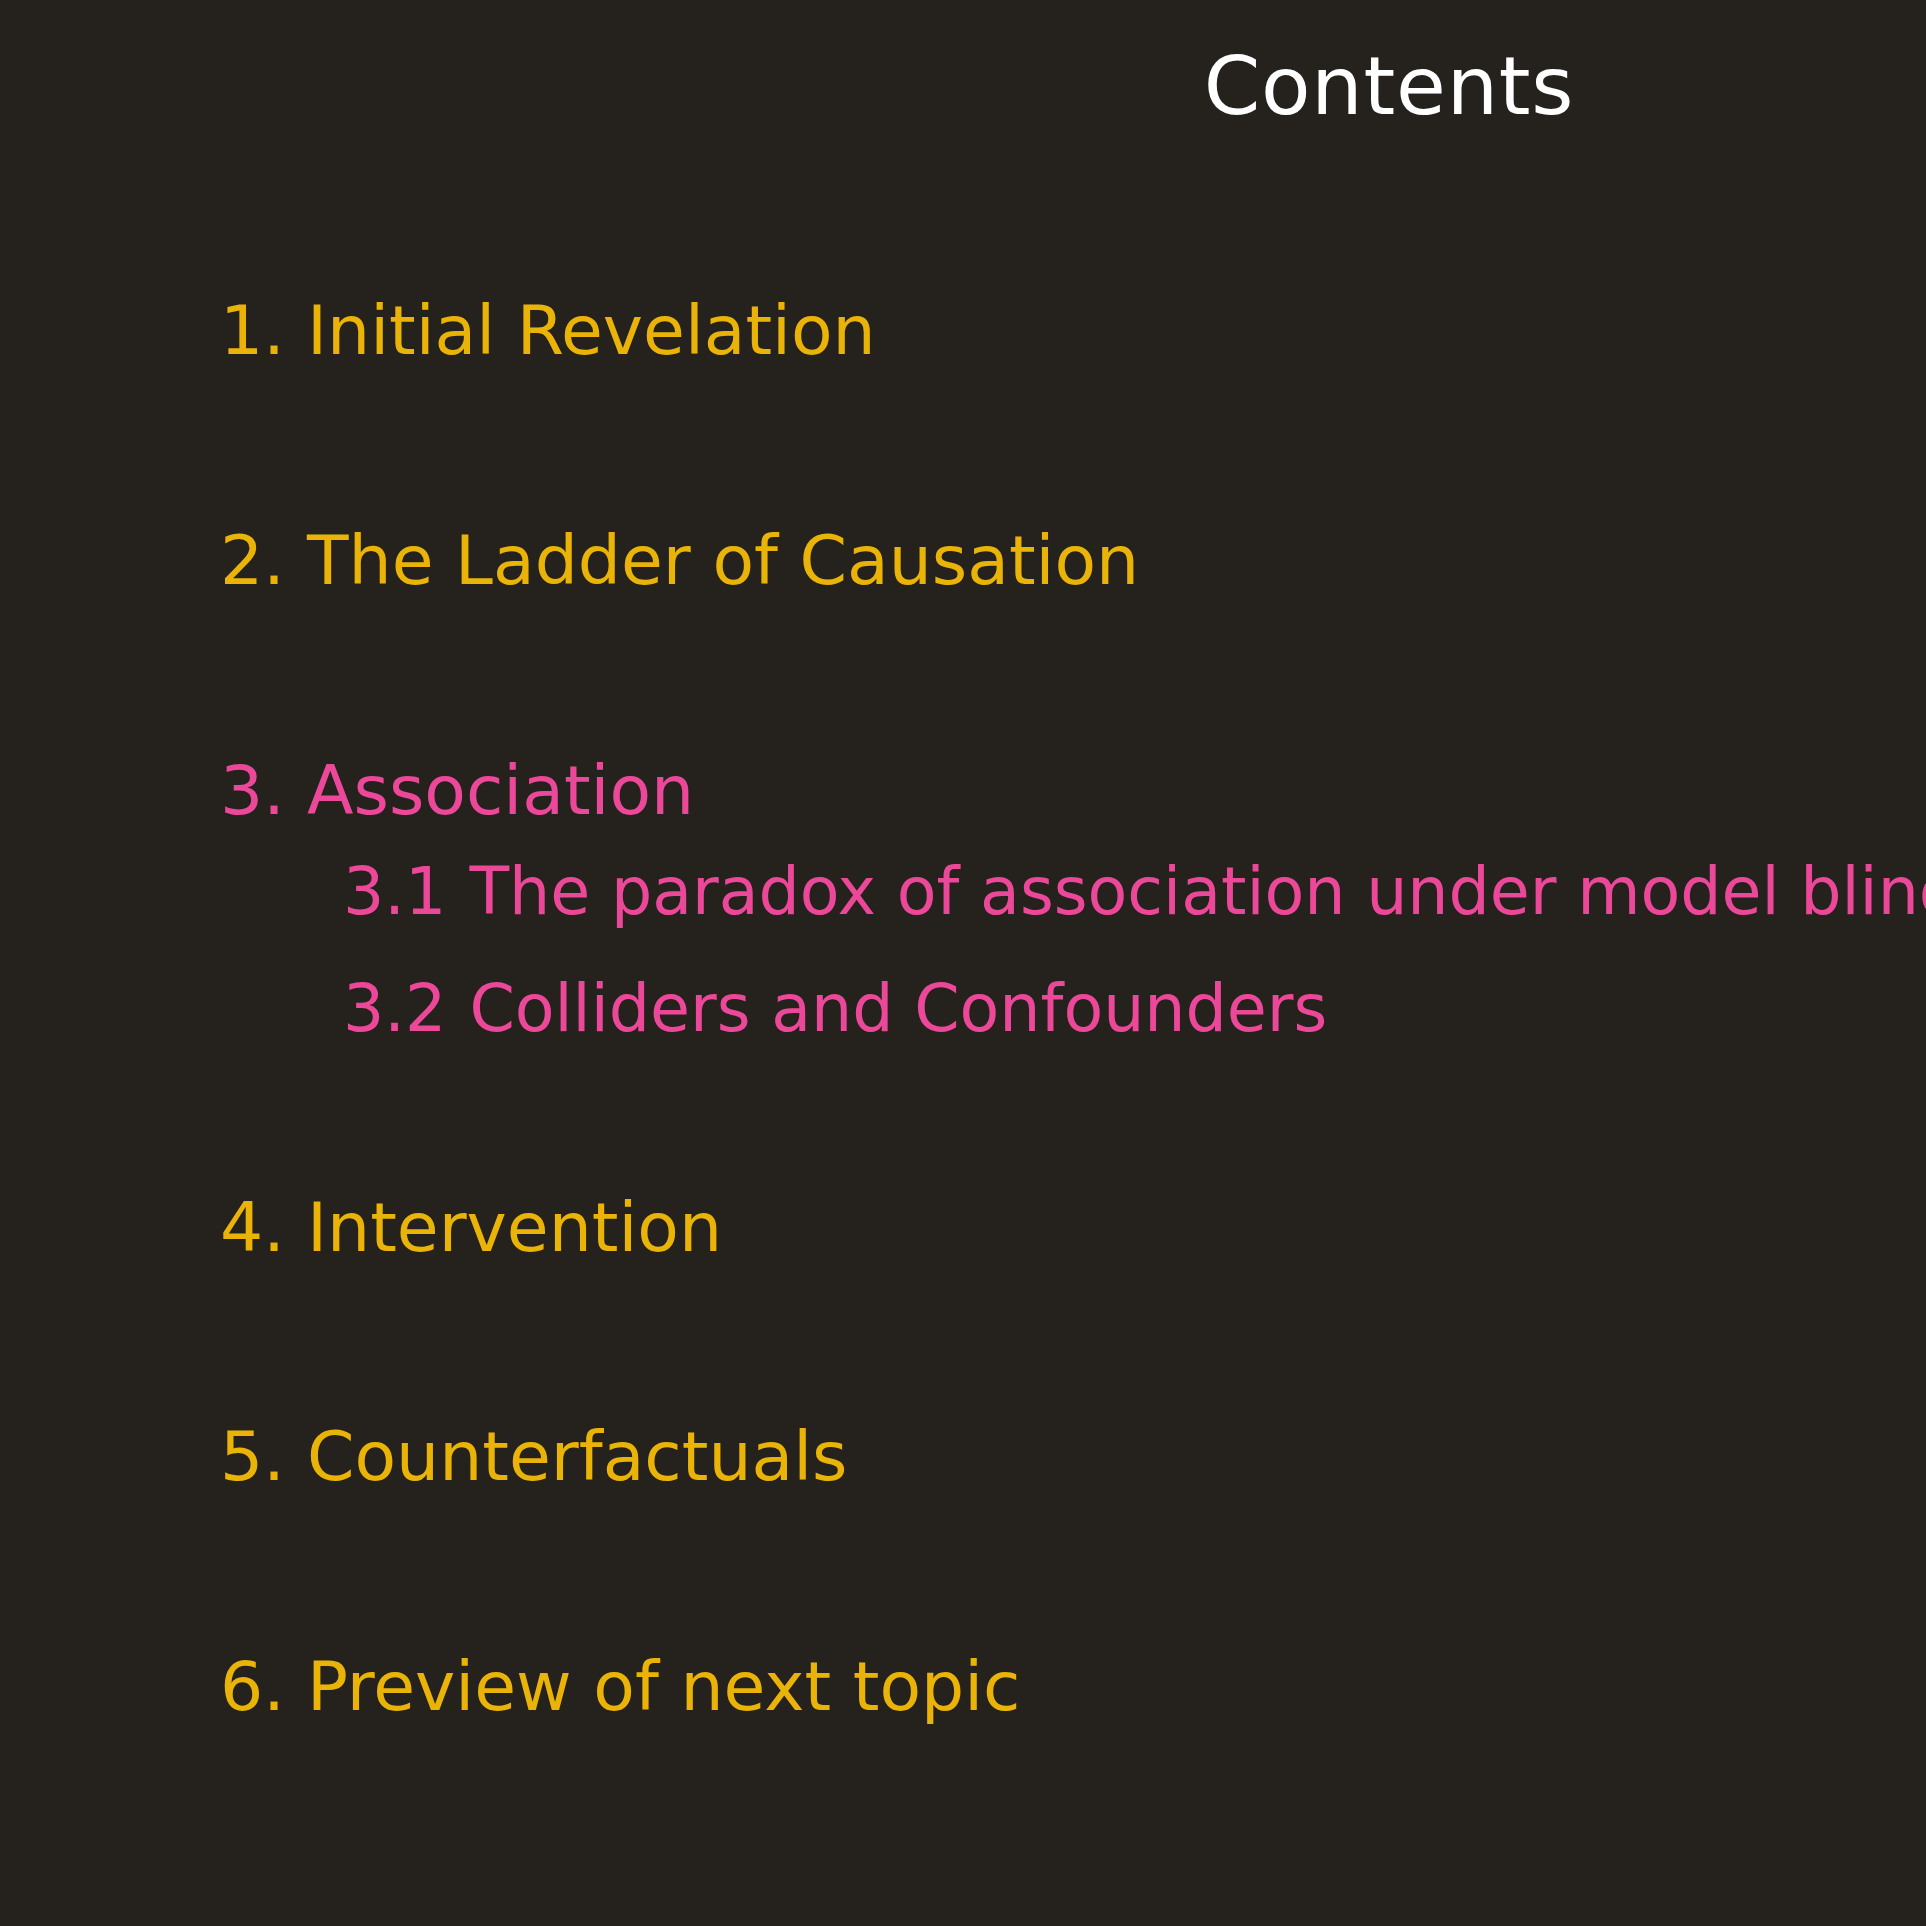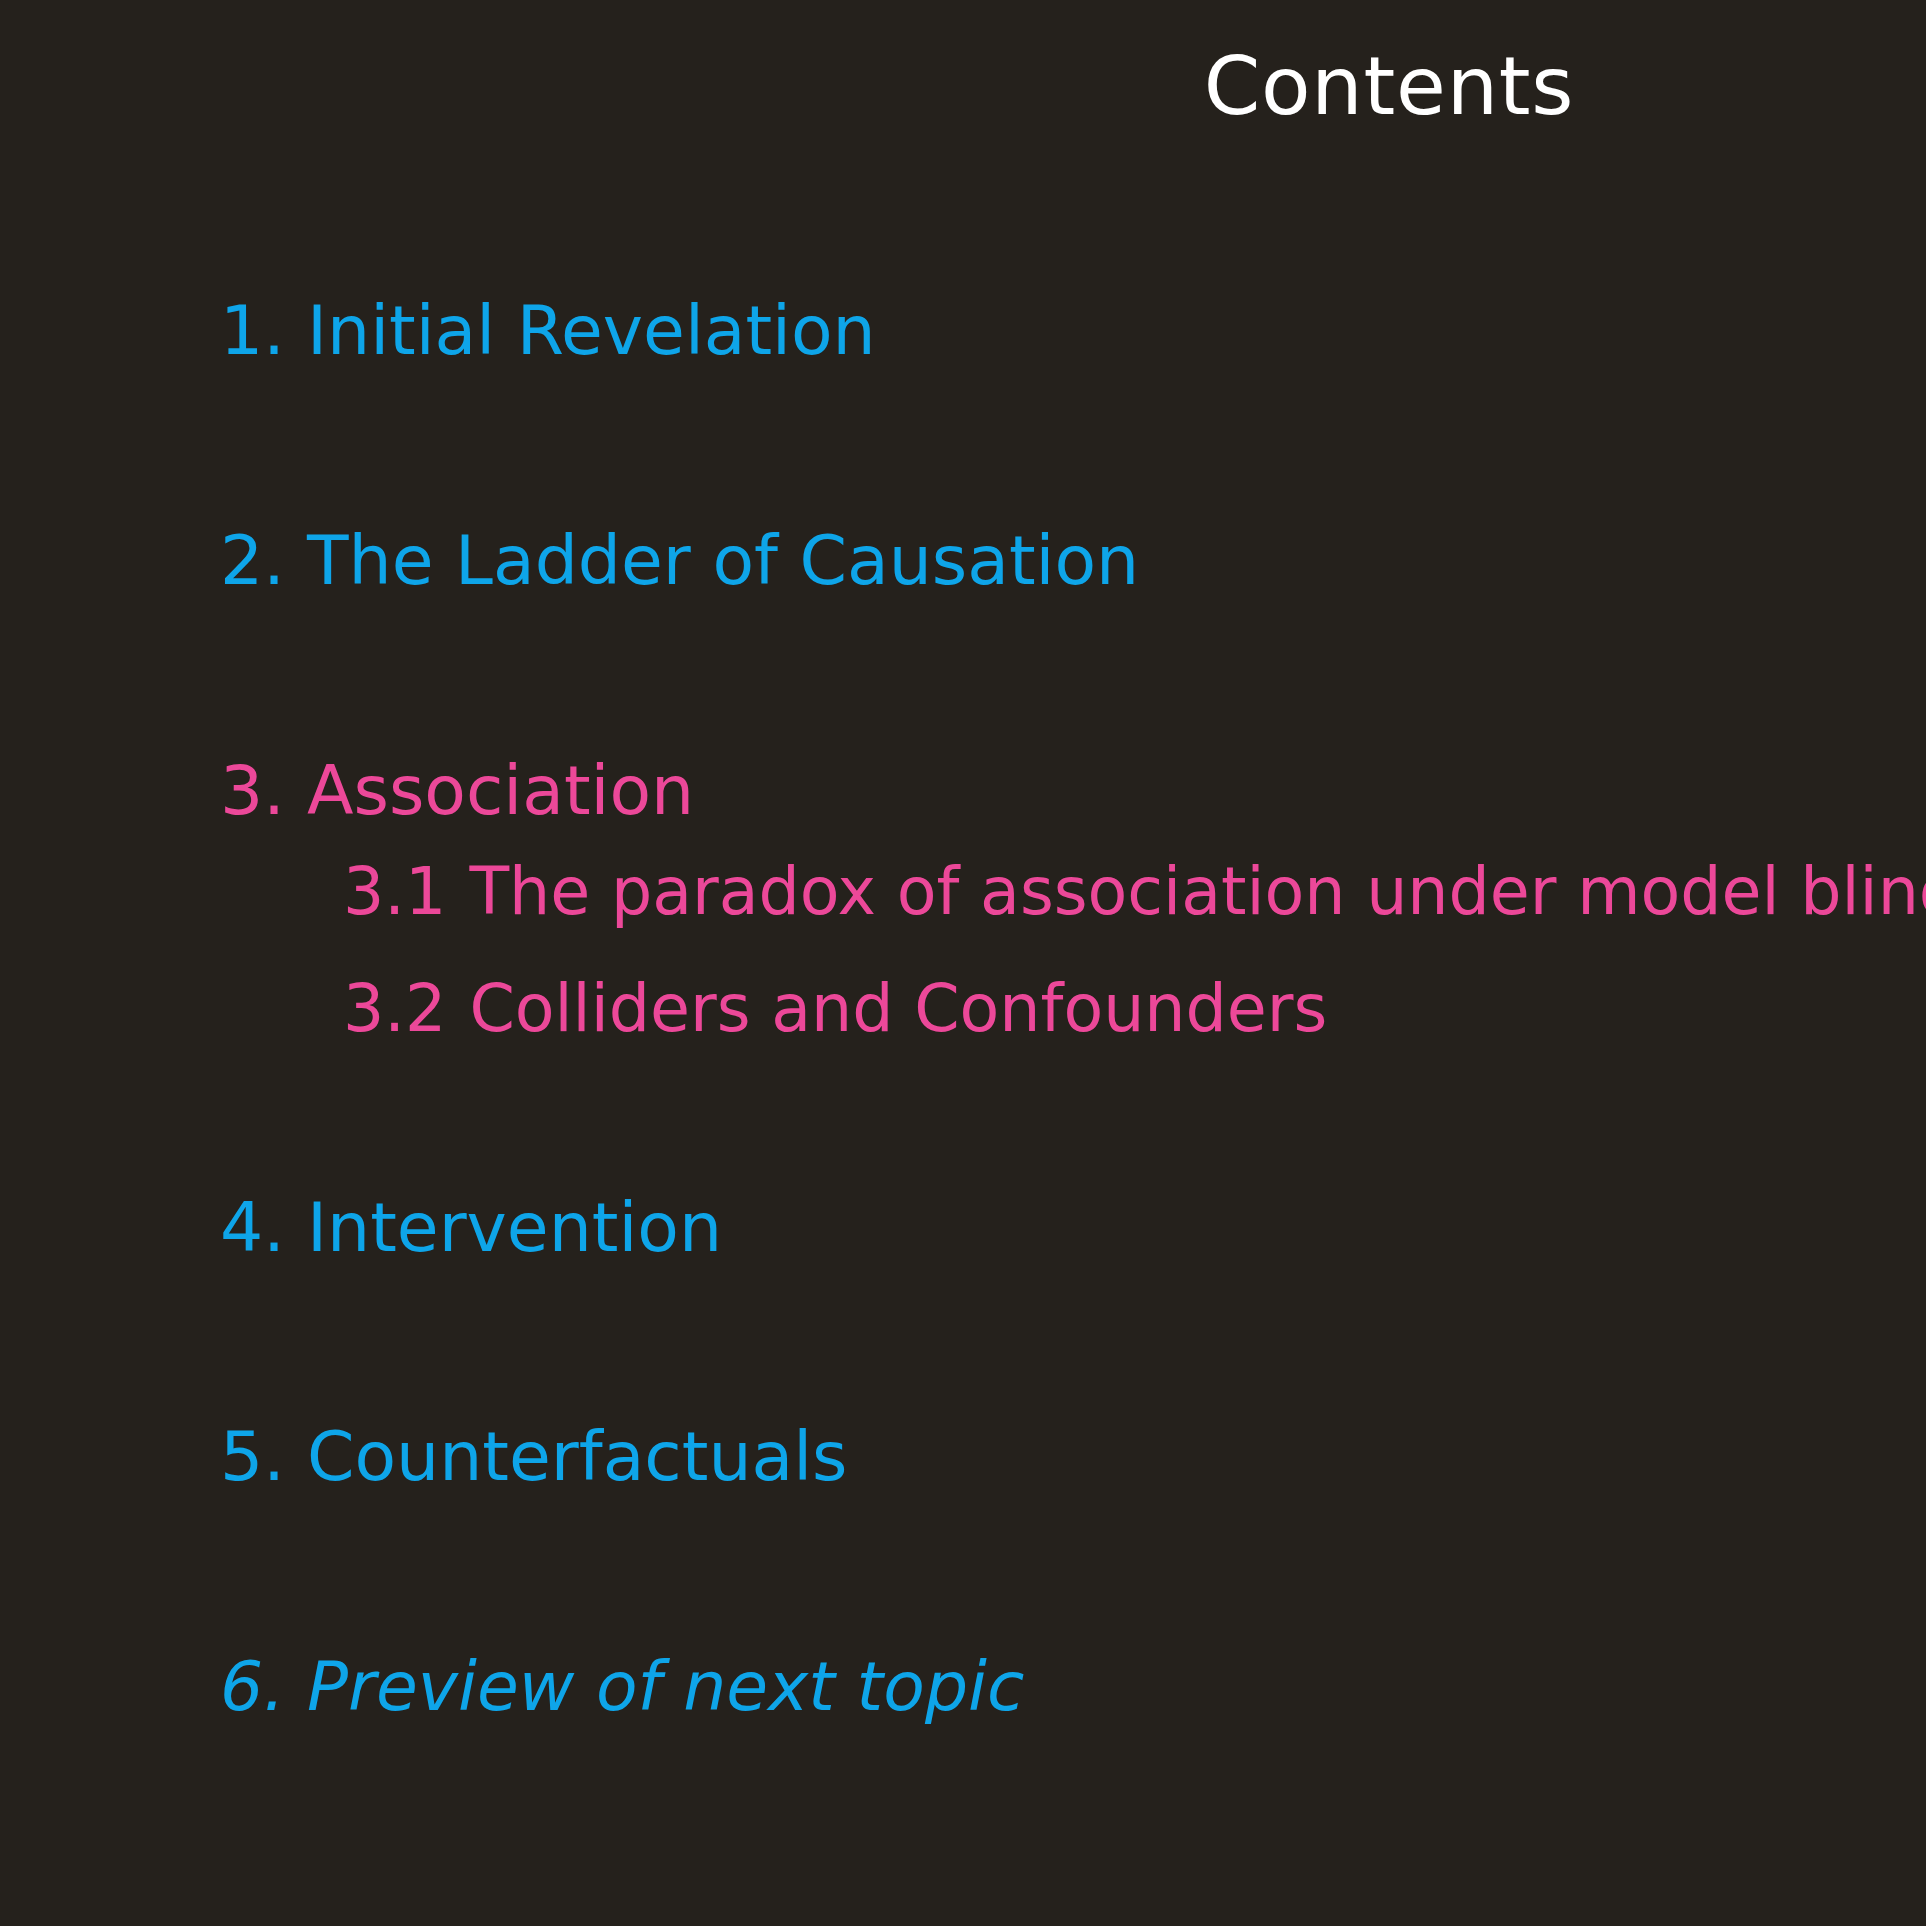--- a/index.html
+++ b/index.html
@@ -57,21 +57,21 @@
     width: 87px;
   }
   .lvl2 {
     font-size: 65px;
     left: 343px;
   }
   .lvl2 .num {
     display: inline-block;
     margin-right: 23px;
   }
-  .dim  { color: #0ea5e9; }
+  .dim  { color: #eab308; }
   .hot  { color: #ec4899; }
 </style>
 </head>
 <body>
 
 <div id="slide">
 
   <div id="title">Contents</div>
 
   <div id="toc">
@@ -97,20 +97,20 @@
     </div>
 
     <div class="toc-item lvl1 dim" style="top:1194px;">
       <span class="num">4.</span><span>Intervention</span>
     </div>
 
     <div class="toc-item lvl1 dim" style="top:1423px;">
       <span class="num">5.</span><span>Counterfactuals</span>
     </div>
 
-    <div class="toc-item lvl1 dim" style="top:1653px;font-style:italic;">
+    <div class="toc-item lvl1 dim" style="top:1653px;">
       <span class="num">6.</span><span>Preview of next topic</span>
     </div>
 
   </div>
 
 </div>
 
 
 </body></html>

